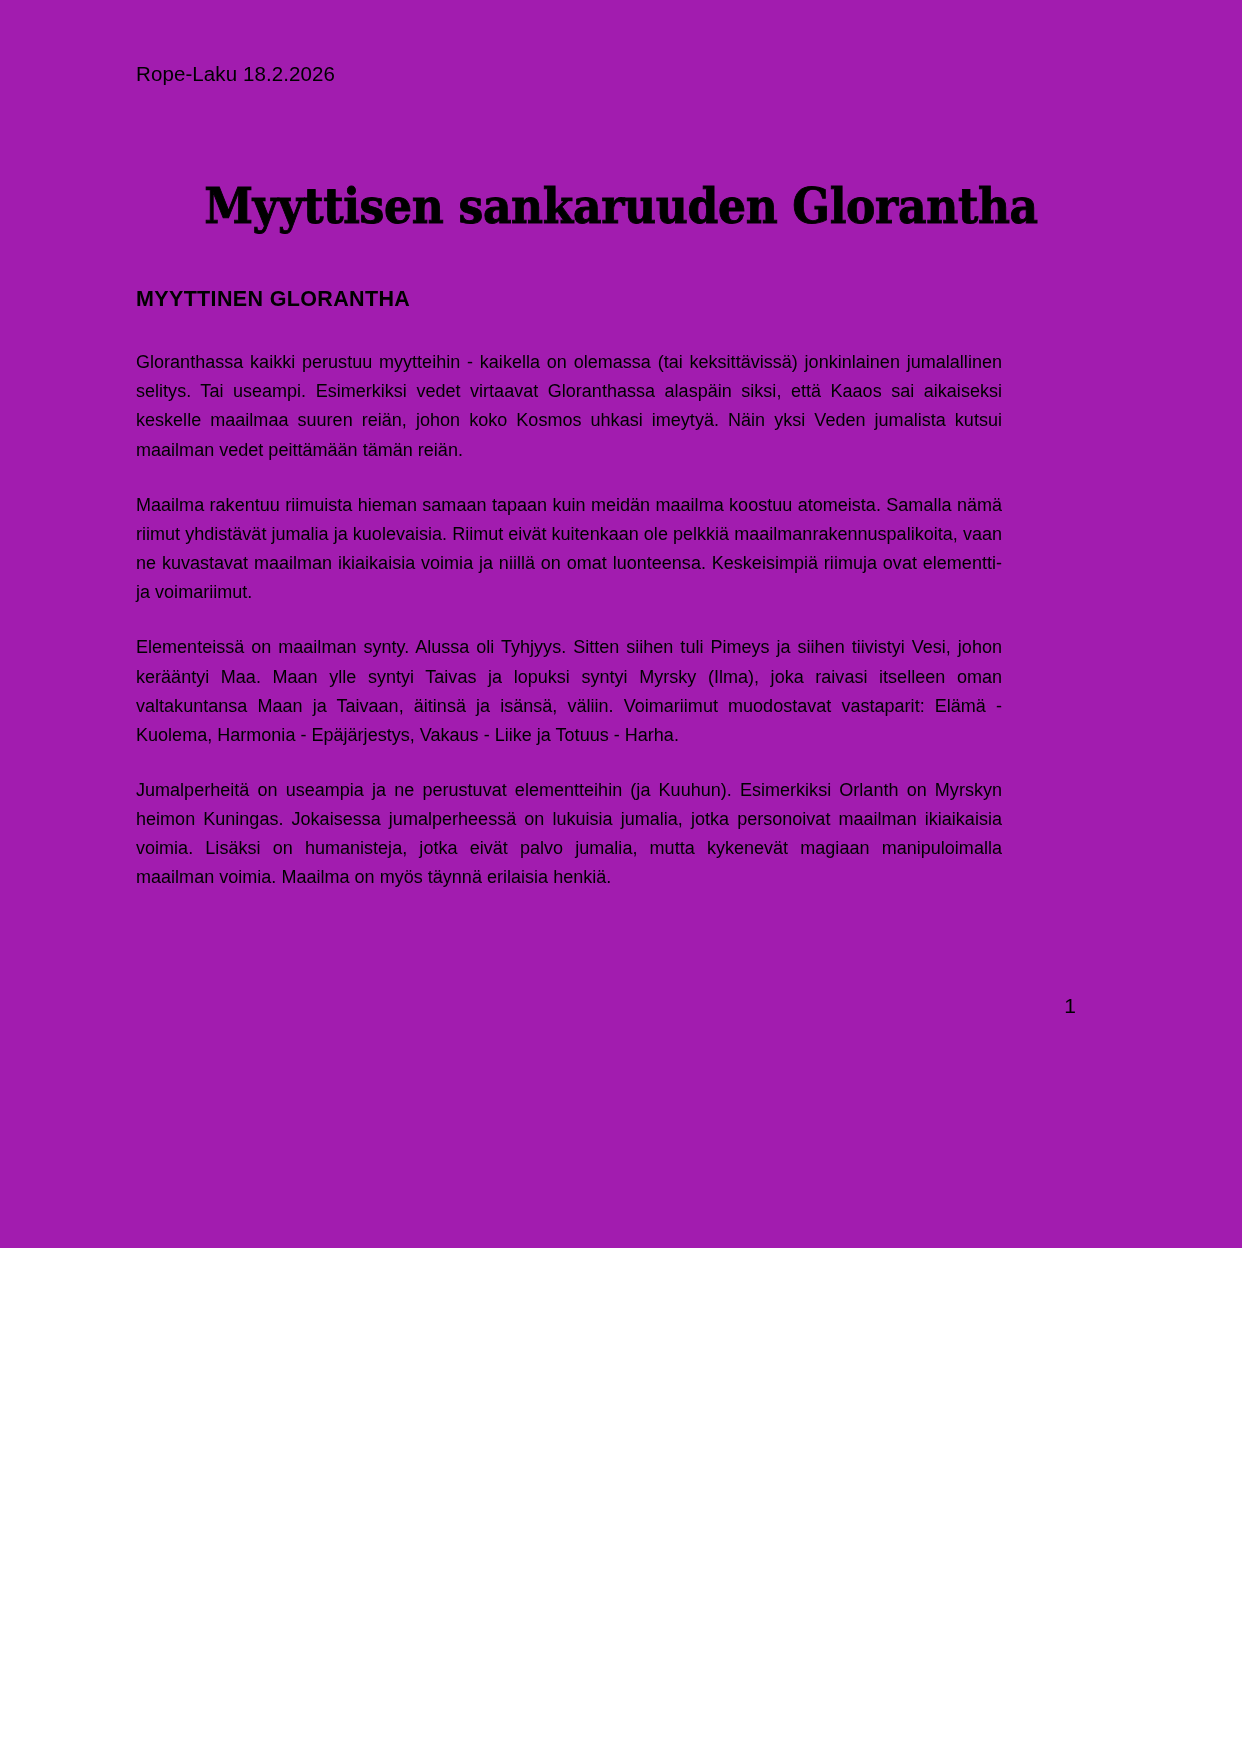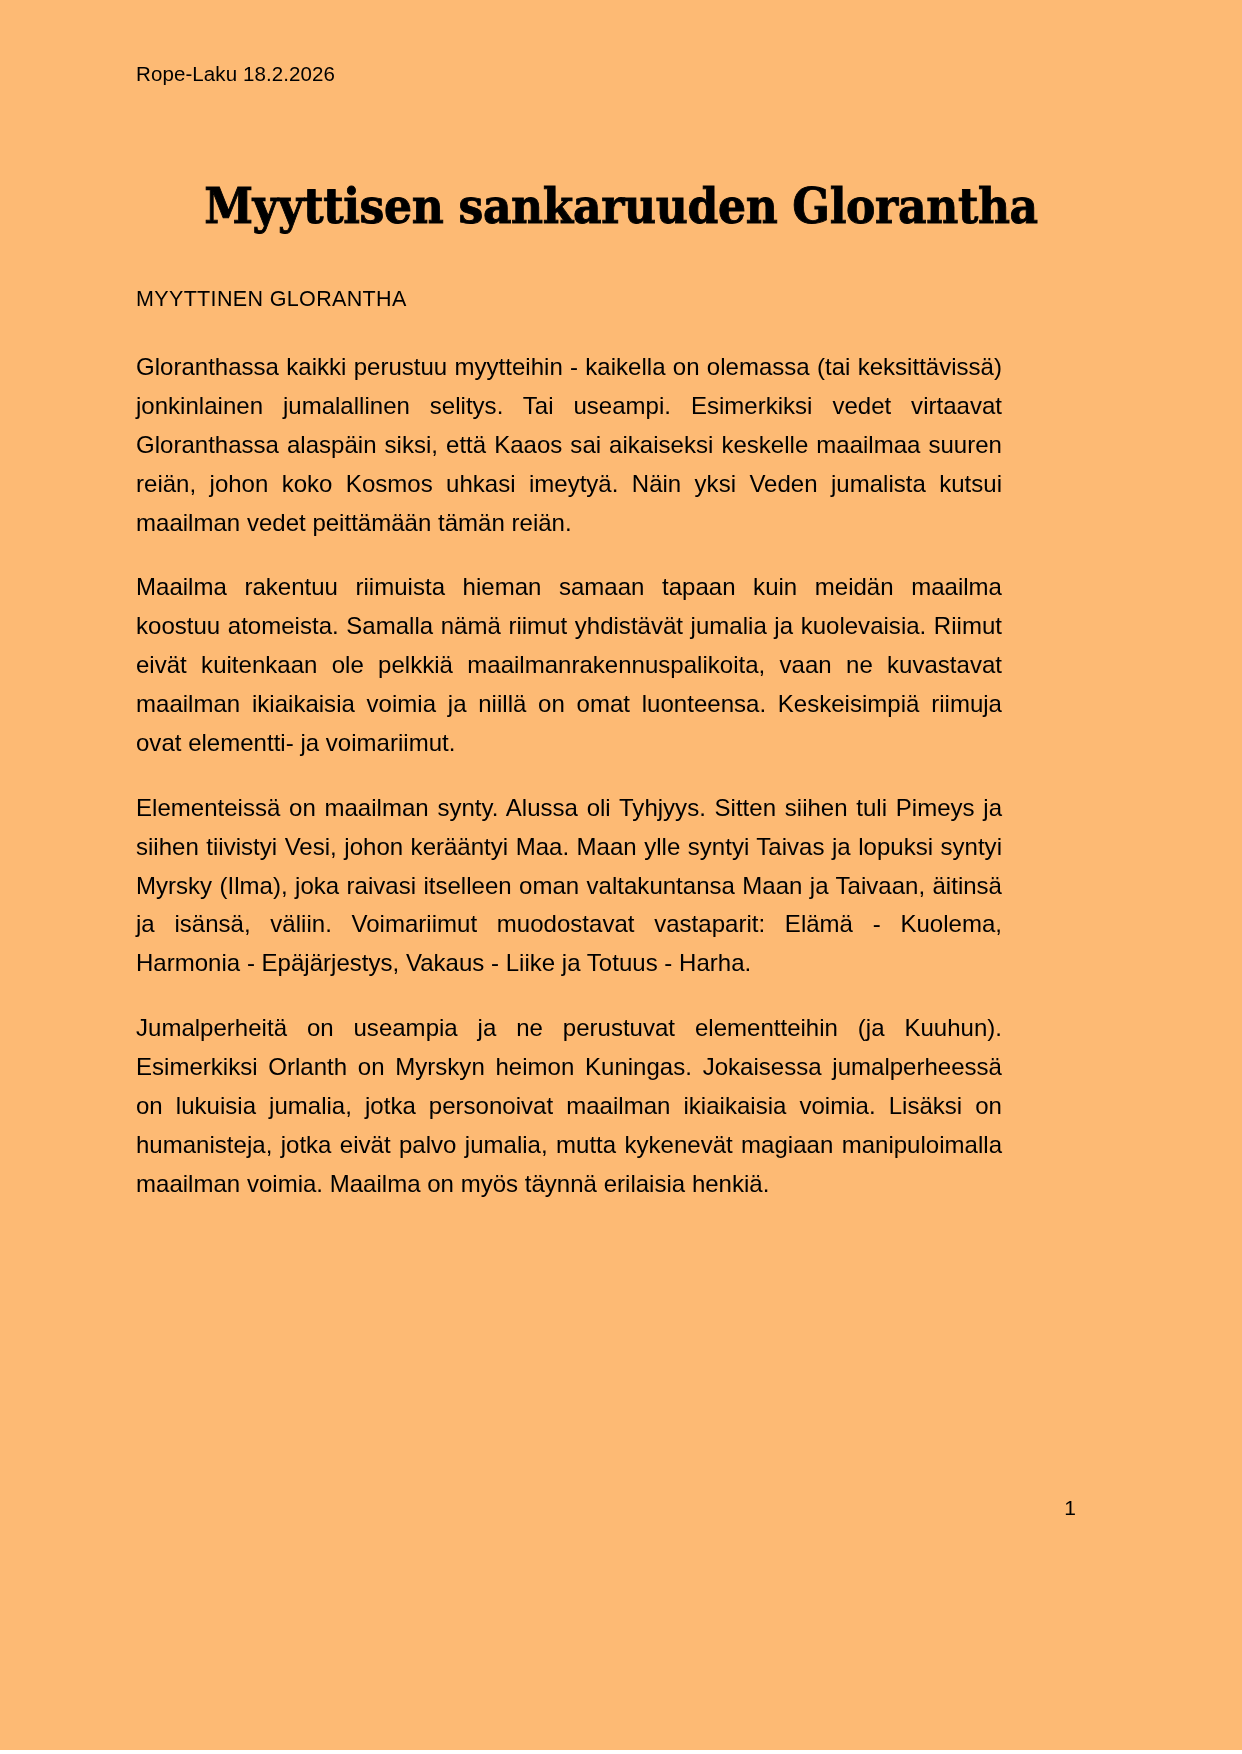--- a/index.html
+++ b/index.html
@@ -9,22 +9,22 @@
   }
   body {
     font-family: "Liberation Sans", sans-serif;
     color: #000000;
     -webkit-font-smoothing: antialiased;
   }
 
   .page {
     position: relative;
     width: 1242px;
-    height: 1750px;
-    background: #fdba74;
+    height: 1248px;
+    background: #a21caf;
     box-sizing: border-box;
     overflow: hidden;
   }
 
   
   .doc-header {
     position: absolute;
     left: 136px;
     top: 62px;
     font-size: 20.5px;
@@ -65,28 +65,28 @@
     font-size: 22.5px;
     line-height: 1.52;
     text-align: justify;
     text-justify: inter-word;
     margin: 0 0 62px 0;
     letter-spacing: 0.05px;
   }
 
   .section-heading {
     font-size: 21.5px;
-    font-weight: 400;
+    font-weight: 700;
     line-height: 1.4;
     margin: 0 0 34px 0;
     letter-spacing: 0.35px;
   }
 
   .body-par {
-    font-size: 24px;
+    font-size: 18px;
     line-height: 1.62;
     text-align: justify;
     text-justify: inter-word;
     margin: 0 0 26px 0;
     letter-spacing: 0.02px;
   }
   .body-par:last-child { margin-bottom: 3px; }
 
   
   .body-par.flow { text-align: justify; }

